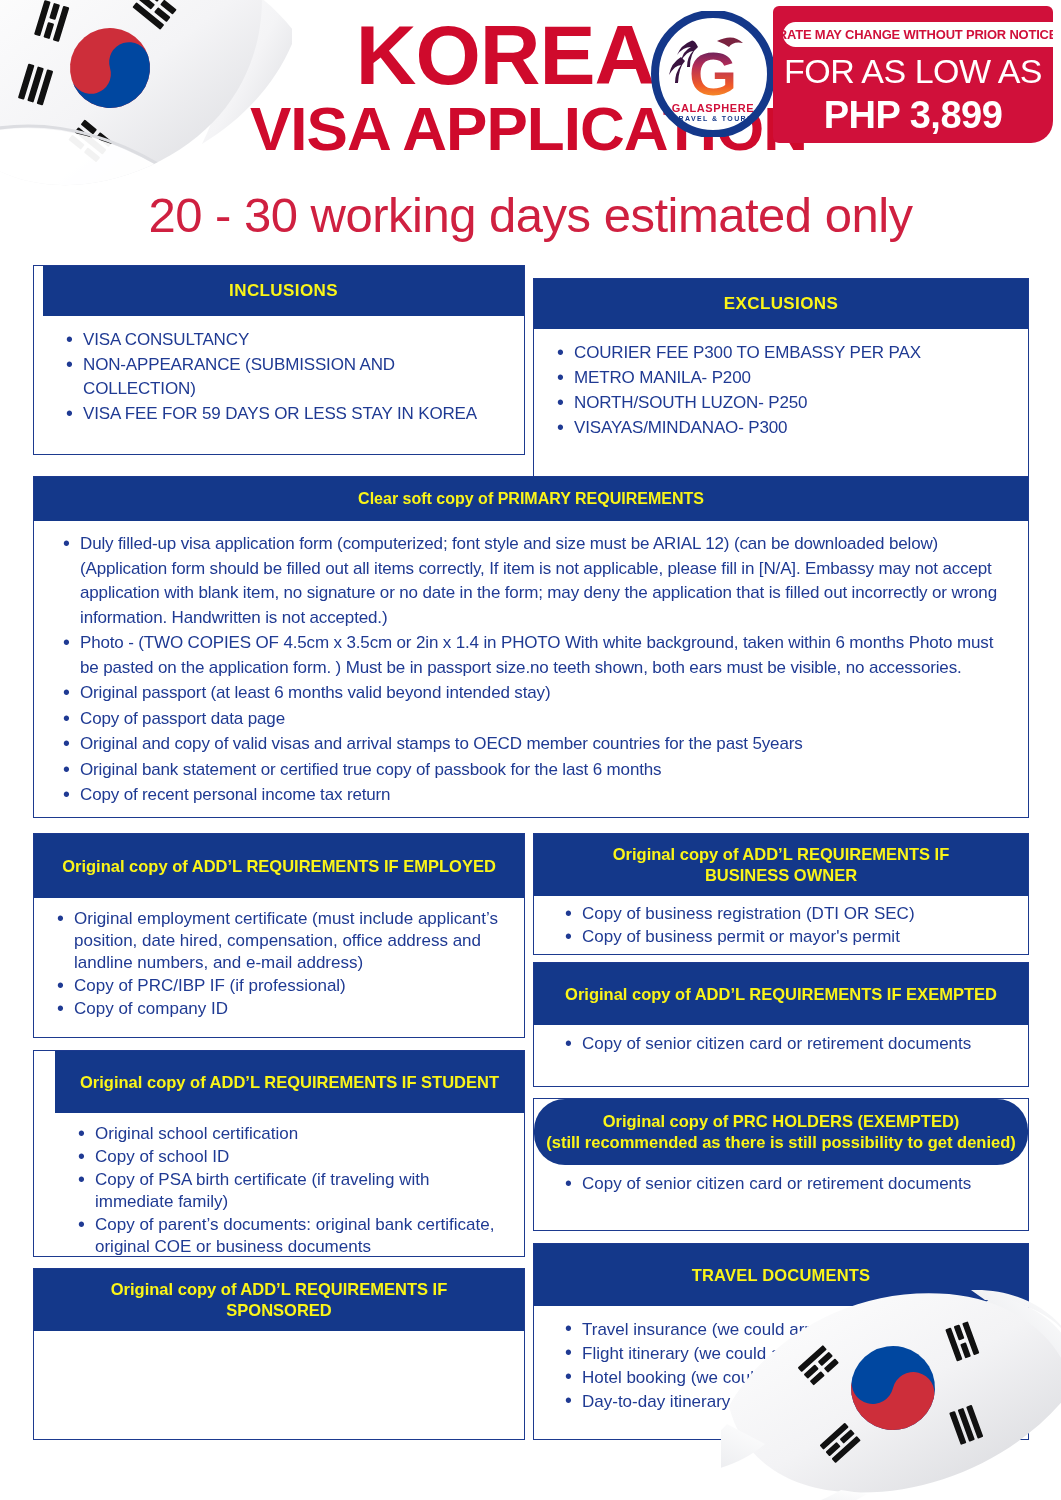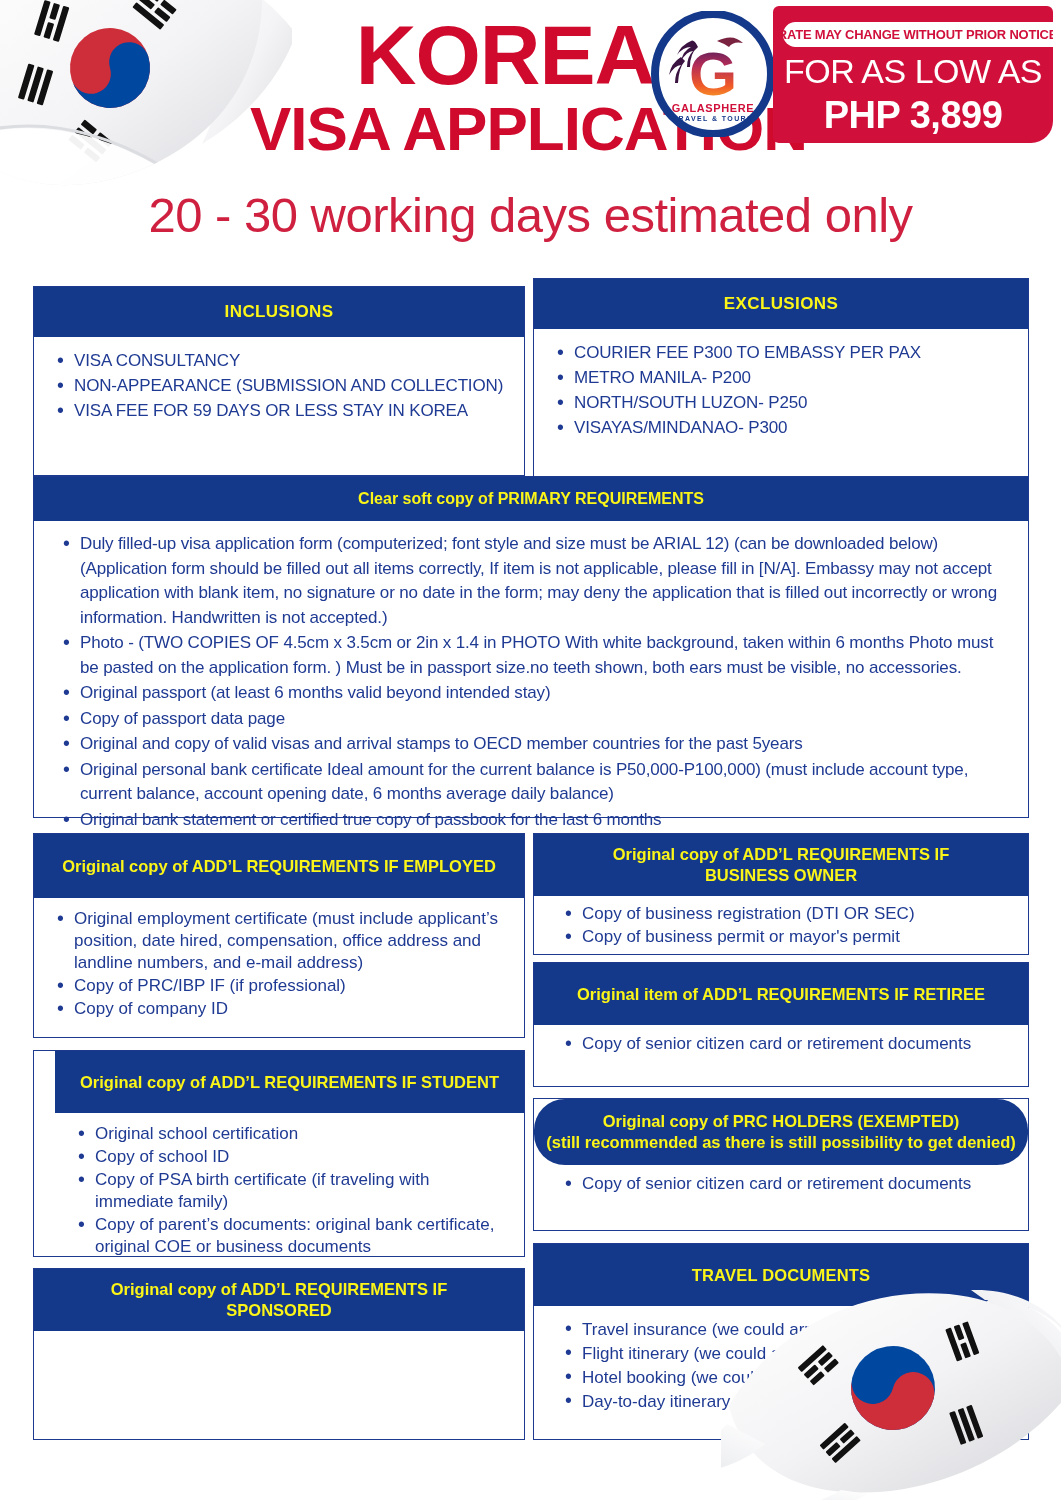--- a/index.html
+++ b/index.html
@@ -166,21 +166,21 @@
   ul.reqs > li:before {
     content: "•";
     position: absolute;
     left: -17px;
     top: -1px;
     color: #1f3a93;
     font-size: 1.15em;
   }
 
   
-  #box-inclusions { left: 33px; top: 286px; width: 492px; height: 190px; }
+  #box-inclusions { left: 33px; top: 265px; width: 492px; height: 190px; padding-left: 9px; }
   #box-exclusions { left: 533px; top: 278px; width: 496px; height: 242px; }
   #box-inclusions .panel-head,
   #box-exclusions .panel-head { height: 50px; font-size: 17px; letter-spacing: 0.4px; }
   #box-inclusions .panel-body, #box-exclusions .panel-body { padding-top: 12px; }
   #box-inclusions ul.reqs li, #box-exclusions ul.reqs li {
     font-size: 17px; line-height: 24px; letter-spacing: -0.15px;
   }
 
   
   #box-primary { left: 33px; top: 476px; width: 996px; height: 342px; }
@@ -363,21 +363,20 @@
 
   <div class="panel" id="box-primary">
     <div class="panel-head">Clear soft copy of  PRIMARY REQUIREMENTS</div>
     <div class="panel-body">
       <ul class="reqs">
           <li>Duly filled-up visa application form (computerized; font style and size must be ARIAL 12) (can be downloaded below) (Application form should be filled out all items correctly, If item is not applicable, please fill in [N/A]. Embassy may not accept application with blank item, no signature or no date in the form; may deny the application that is filled out incorrectly or wrong information. Handwritten is not accepted.)</li>
           <li>Photo - (TWO COPIES OF 4.5cm x 3.5cm or 2in x 1.4 in PHOTO With white background, taken within 6 months Photo must be pasted on the application form. ) Must be in passport size.no teeth shown, both ears must be visible, no accessories.</li>
           <li>Original passport (at least 6 months valid beyond intended stay)</li>
           <li>Copy of passport data page</li>
           <li>Original and copy of valid visas and arrival stamps to OECD member countries for the past 5years</li>
-          <li>Original personal bank certificate Ideal amount for the current balance is P50,000-P100,000) (must include account type, current balance, account opening date, 6 months average daily balance)</li>
           <li>Original bank statement or certified true copy of passbook for the last 6 months</li>
           <li>Copy of recent personal income tax return</li>
         </ul>
     </div>
   </div>
 
   <div class="panel" id="box-employed">
     <div class="panel-head">Original copy of ADD’L REQUIREMENTS IF EMPLOYED</div>
     <div class="panel-body">
       <ul class="reqs">
@@ -413,21 +412,21 @@
     </div>
     <div class="panel-body">
       <ul class="reqs">
           <li>Copy of business registration (DTI OR SEC)</li>
           <li>Copy of business permit or mayor's permit</li>
         </ul>
     </div>
   </div>
 
   <div class="panel" id="box-retiree">
-    <div class="panel-head">Original item of ADD’L REQUIREMENTS IF RETIREE</div>
+    <div class="panel-head">Original copy of ADD’L REQUIREMENTS IF EXEMPTED</div>
     <div class="panel-body">
       <ul class="reqs">
           <li>Copy of senior citizen card or retirement documents</li>
         </ul>
     </div>
   </div>
 
   <div class="panel" id="box-prc">
     <div class="panel-head">
       <div>

